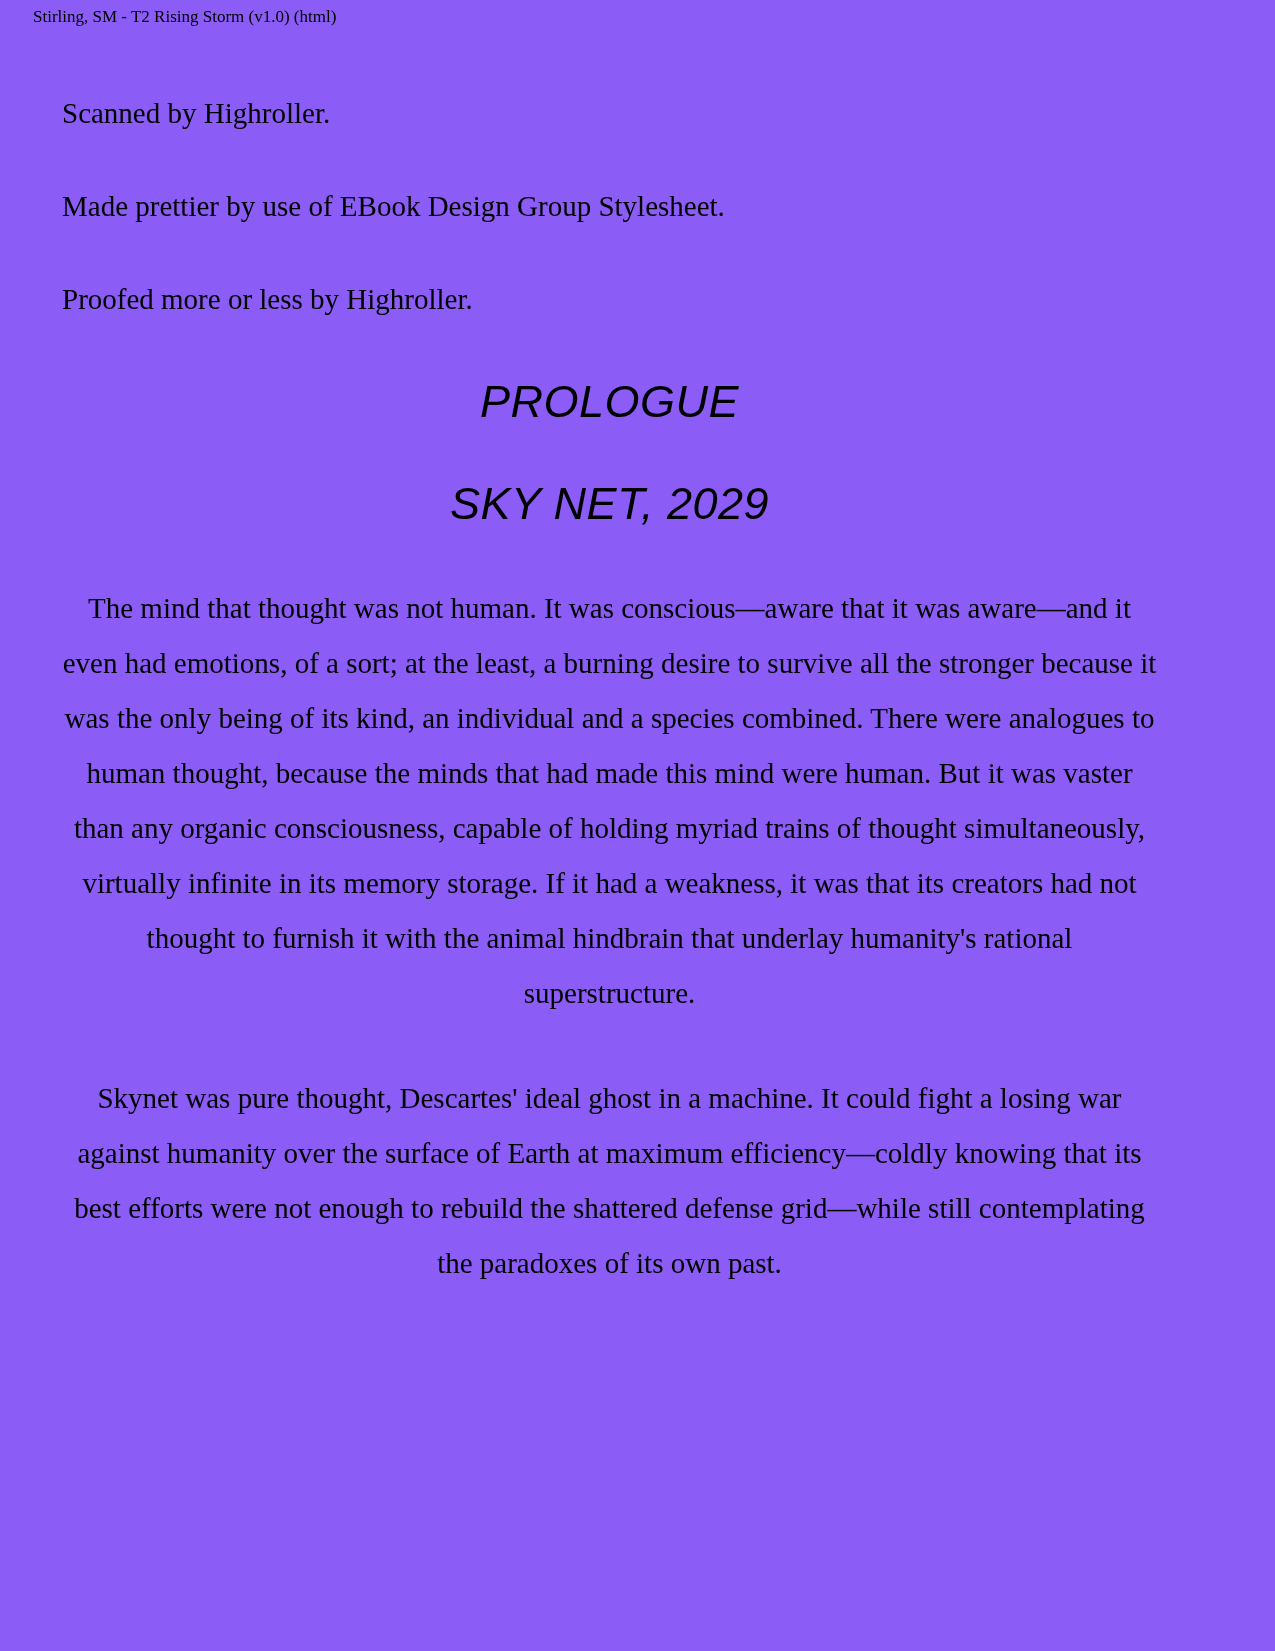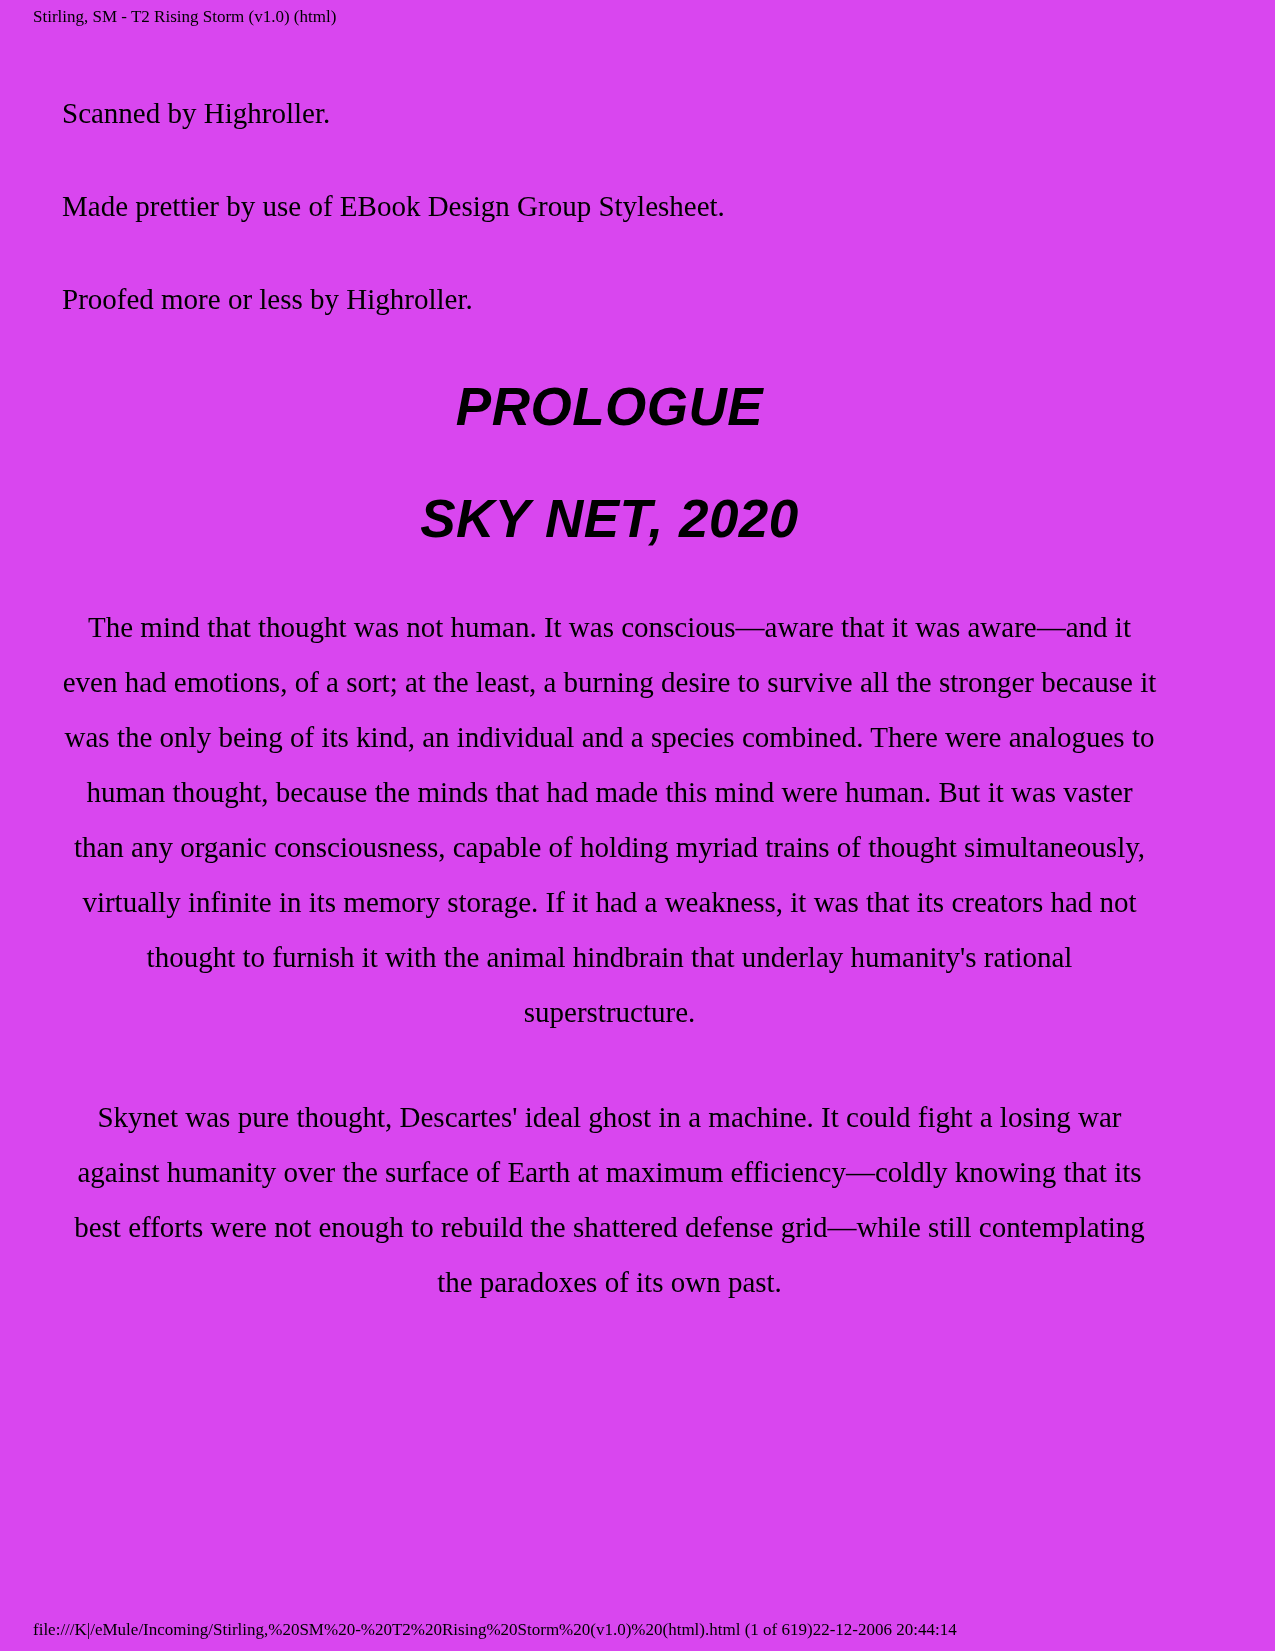--- a/index.html
+++ b/index.html
@@ -4,21 +4,21 @@
 <style>
   html, body {
     margin: 0;
     padding: 0;
     background: #ffffff;
   }
   .page {
     position: relative;
     width: 1275px;
     height: 1651px;
-    background: #d946ef;
+    background: #8b5cf6;
     color: #000000;
     overflow: hidden;
     font-family: "Liberation Serif", serif;
   }
   .print-header {
     position: absolute;
     top: 7px;
     left: 33px;
     font-family: "Liberation Serif", serif;
     font-size: 17px;
@@ -41,23 +41,23 @@
     width: 1095px;
   }
   .credit {
     font-family: "Liberation Serif", serif;
     font-size: 29px;
     line-height: 55px;
     margin: 0 0 38px 0;
   }
   .heading {
     font-family: "Liberation Sans", sans-serif;
-    font-weight: bold;
+    font-weight: normal;
     font-style: italic;
-    font-size: 53px;
+    font-size: 45px;
     line-height: 1.2;
     text-align: center;
     margin: 48px 0;
     letter-spacing: 0.5px;
   }
   .body-para {
     font-family: "Liberation Serif", serif;
     font-size: 29px;
     line-height: 55px;
     margin: 50px 0;
@@ -74,24 +74,23 @@
   <main class="content">
 
     <p class="credit">Scanned by Highroller.</p>
 
     <p class="credit">Made prettier by use of EBook Design Group Stylesheet.</p>
 
     <p class="credit">Proofed more or less by Highroller.</p>
 
     <h1 class="heading">PROLOGUE</h1>
 
-    <h1 class="heading">SKY NET, 2020</h1>
+    <h1 class="heading">SKY NET, 2029</h1>
 
     <p class="body-para">The mind that thought was not human. It was conscious—aware that it was aware—and it even had emotions, of a sort; at the least, a burning desire to survive all the stronger because it was the only being of its kind, an individual and a species combined. There were analogues to human thought, because the minds that had made this mind were human. But it was vaster than any organic consciousness, capable of holding myriad trains of thought simultaneously, virtually infinite in its memory storage. If it had a weakness, it was that its creators had not thought to furnish it with the animal hindbrain that underlay humanity's rational superstructure.</p>
 
     <p class="body-para">Skynet was pure thought, Descartes' ideal ghost in a machine. It could fight a losing war against humanity over the surface of Earth at maximum efficiency—coldly knowing that its best efforts were not enough to rebuild the shattered defense grid—while still contemplating the paradoxes of its own past.</p>
 
 
   </main>
 
-  <div class="print-footer">file:///K|/eMule/Incoming/Stirling,%20SM%20-%20T2%20Rising%20Storm%20(v1.0)%20(html).html (1 of 619)22-12-2006 20:44:14</div>
 
 </div>
 
 </body></html>

